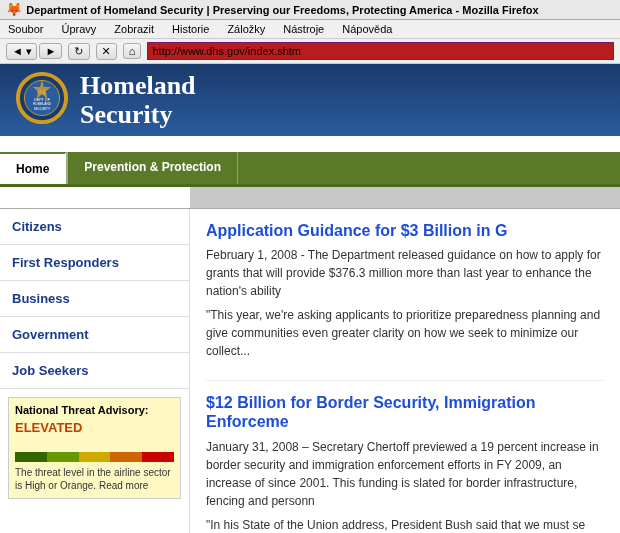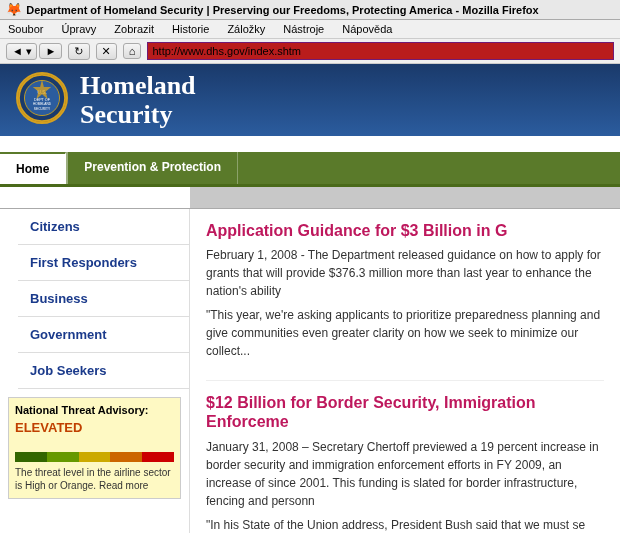--- a/index.html
+++ b/index.html
@@ -129,21 +129,20 @@
     }
     .sidebar-link {
       display: block;
       padding: 10px 12px;
       color: #1a3a8b;
       font-size: 13px;
       font-weight: bold;
       text-decoration: none;
       border-bottom: 1px solid #ddd;
       cursor: pointer;
-      margin-left: 18px;
     }
 
     
     .threat-box {
       margin: 8px;
       border: 1px solid #ccc;
       padding: 6px;
       font-size: 10px;
       background: #fef9c3;
     }
@@ -176,21 +175,21 @@
     }
 
     
     .main-content {
       flex: 1;
       padding: 12px 16px;
       overflow: hidden;
     }
     .news-item { margin-bottom: 20px; }
     .news-title {
-      color: #be185d;
+      color: #1d4ed8;
       font-size: 16px;
       font-weight: bold;
       margin-bottom: 6px;
       line-height: 1.2;
     }
     .news-body {
       font-size: 12px;
       color: #333;
       line-height: 1.5;
     }

